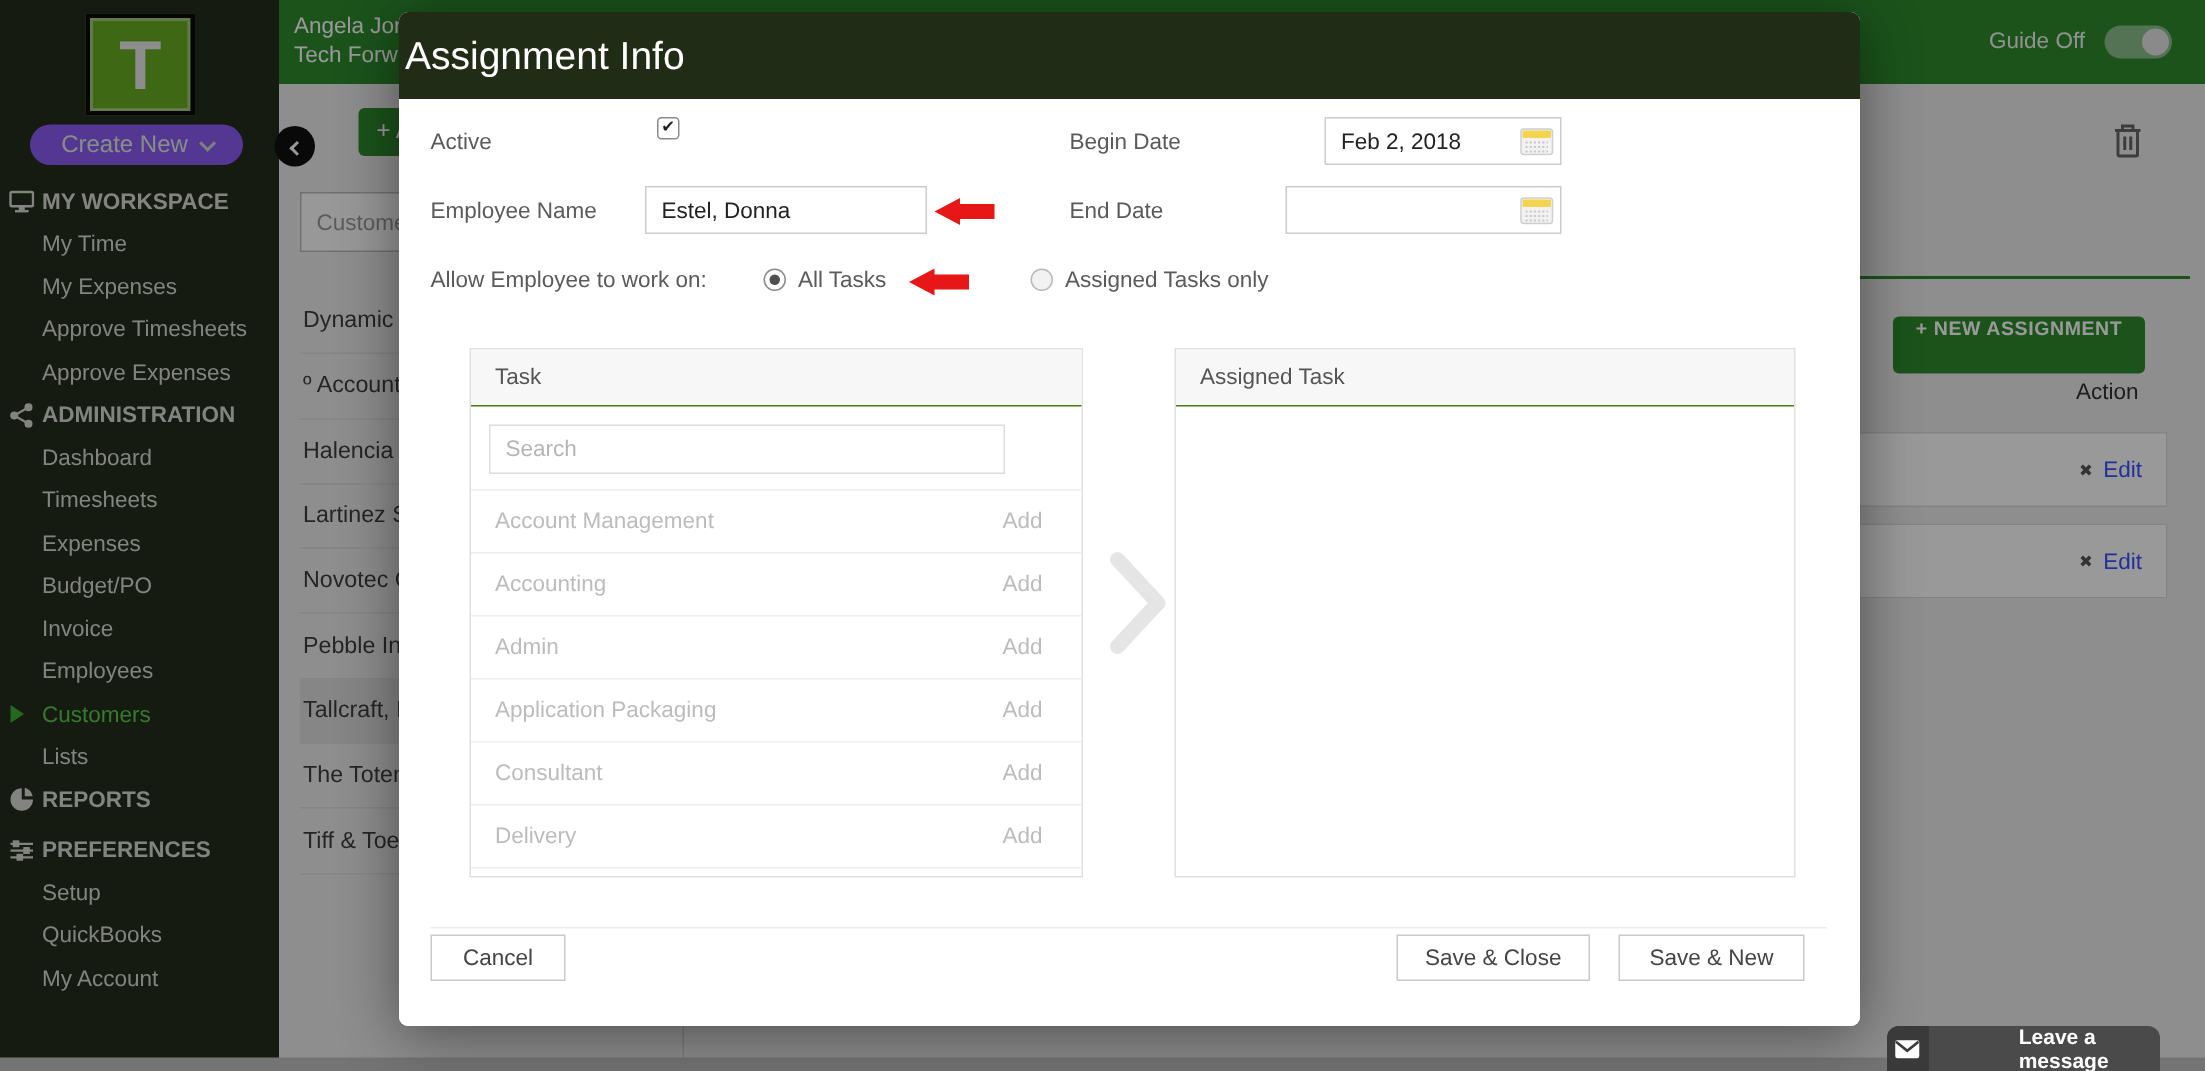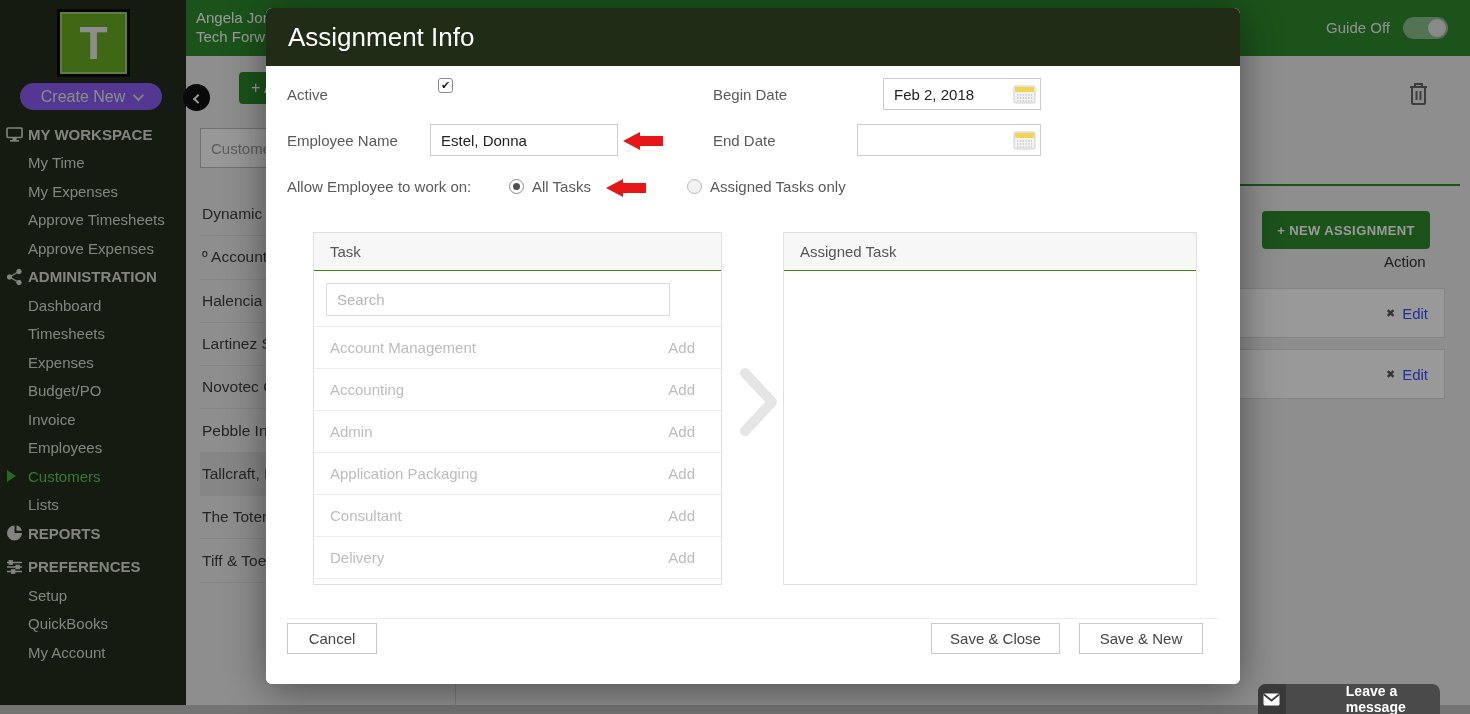--- a/index.html
+++ b/index.html
@@ -54,34 +54,34 @@
   .cust-search input::placeholder { color:#9a9a9a; }
   .cust-list { position:absolute; left:200px; top:193px; width:256px; z-index:2; }
   .cust-row { height:43.3px; display:flex; align-items:center; padding-left:2px;
           border-bottom:1px solid #dedede; color:#3f3f3f; font-size:15.5px; cursor:pointer; white-space:nowrap; }
   .cust-row.hl { background:#e0e0e0; }
 
   .tab-underline { position:absolute; left:1100px; top:184px; width:360px; height:2px; background:#2e8b2e; z-index:1; }
   .trash-btn { position:absolute; left:1406px; top:80px; z-index:1; cursor:pointer; }
   .new-assign-btn { position:absolute; left:1262px; top:211px; width:168px; height:38px; background:#2e8b2e;
           border-radius:4px; color:#fff; font-size:13px; font-weight:bold; letter-spacing:.4px;
-          display:flex; align-items:center; justify-content:center; z-index:1; cursor:pointer; }
+          display:flex; align-items:flex-start; justify-content:center; z-index:1; cursor:pointer; }
   .action-label { position:absolute; left:1384px; top:253px; font-size:15px; color:#333; z-index:1; }
   .edit-row { position:absolute; left:1150px; width:295px; height:50px; background:#fff; border:1px solid #dcdcdc;
           display:flex; align-items:center; justify-content:flex-end; padding-right:16px; gap:7px; z-index:1; }
   .edit-row.r1 { top:288px; } .edit-row.r2 { top:349px; }
   .x-icon { color:#555; font-size:11px; cursor:pointer; }
   .edit-link { color:#3a50ff; font-size:15px; text-decoration:none; cursor:pointer; }
 
   .overlay { position:absolute; inset:0; background:rgba(0,0,0,0.4); z-index:5; }
 
   
   .modal { position:absolute; left:266px; top:8px; width:974px; height:676px; background:#fff;
           border-radius:6px; overflow:hidden; z-index:10; box-shadow:0 6px 40px rgba(0,0,0,.45); }
-  .modal-header { height:58px; background:#212c17; display:flex; align-items:center; padding-left:22px; }
+  .modal-header { height:58px; background:#212c17; display:flex; align-items:center; padding-left:4px; }
   .modal-title { color:#fff; font-size:26px; font-weight:400; }
   .modal-body { position:relative; height:618px; background:#fff; }
   .flabel { position:absolute; font-size:15px; color:#5a5a5a; }
   .checkbox { position:absolute; left:172px; top:12px; width:15px; height:15px; border:1px solid #8a8a8a;
           border-radius:3px; background:#fdfdfd; display:flex; align-items:center; justify-content:center; cursor:pointer; }
   .checkbox span { font-size:11px; color:#222; line-height:1; }
   .text-input { position:absolute; height:32px; border:1px solid #ccc; font-size:15px; color:#222;
           padding:0 10px; font-family:inherit; background:#fff; }
   .date-wrap { position:absolute; width:184px; height:32px; }
   .date-wrap input { width:100%; height:100%; border:1px solid #ccc; font-size:15px; color:#222;

